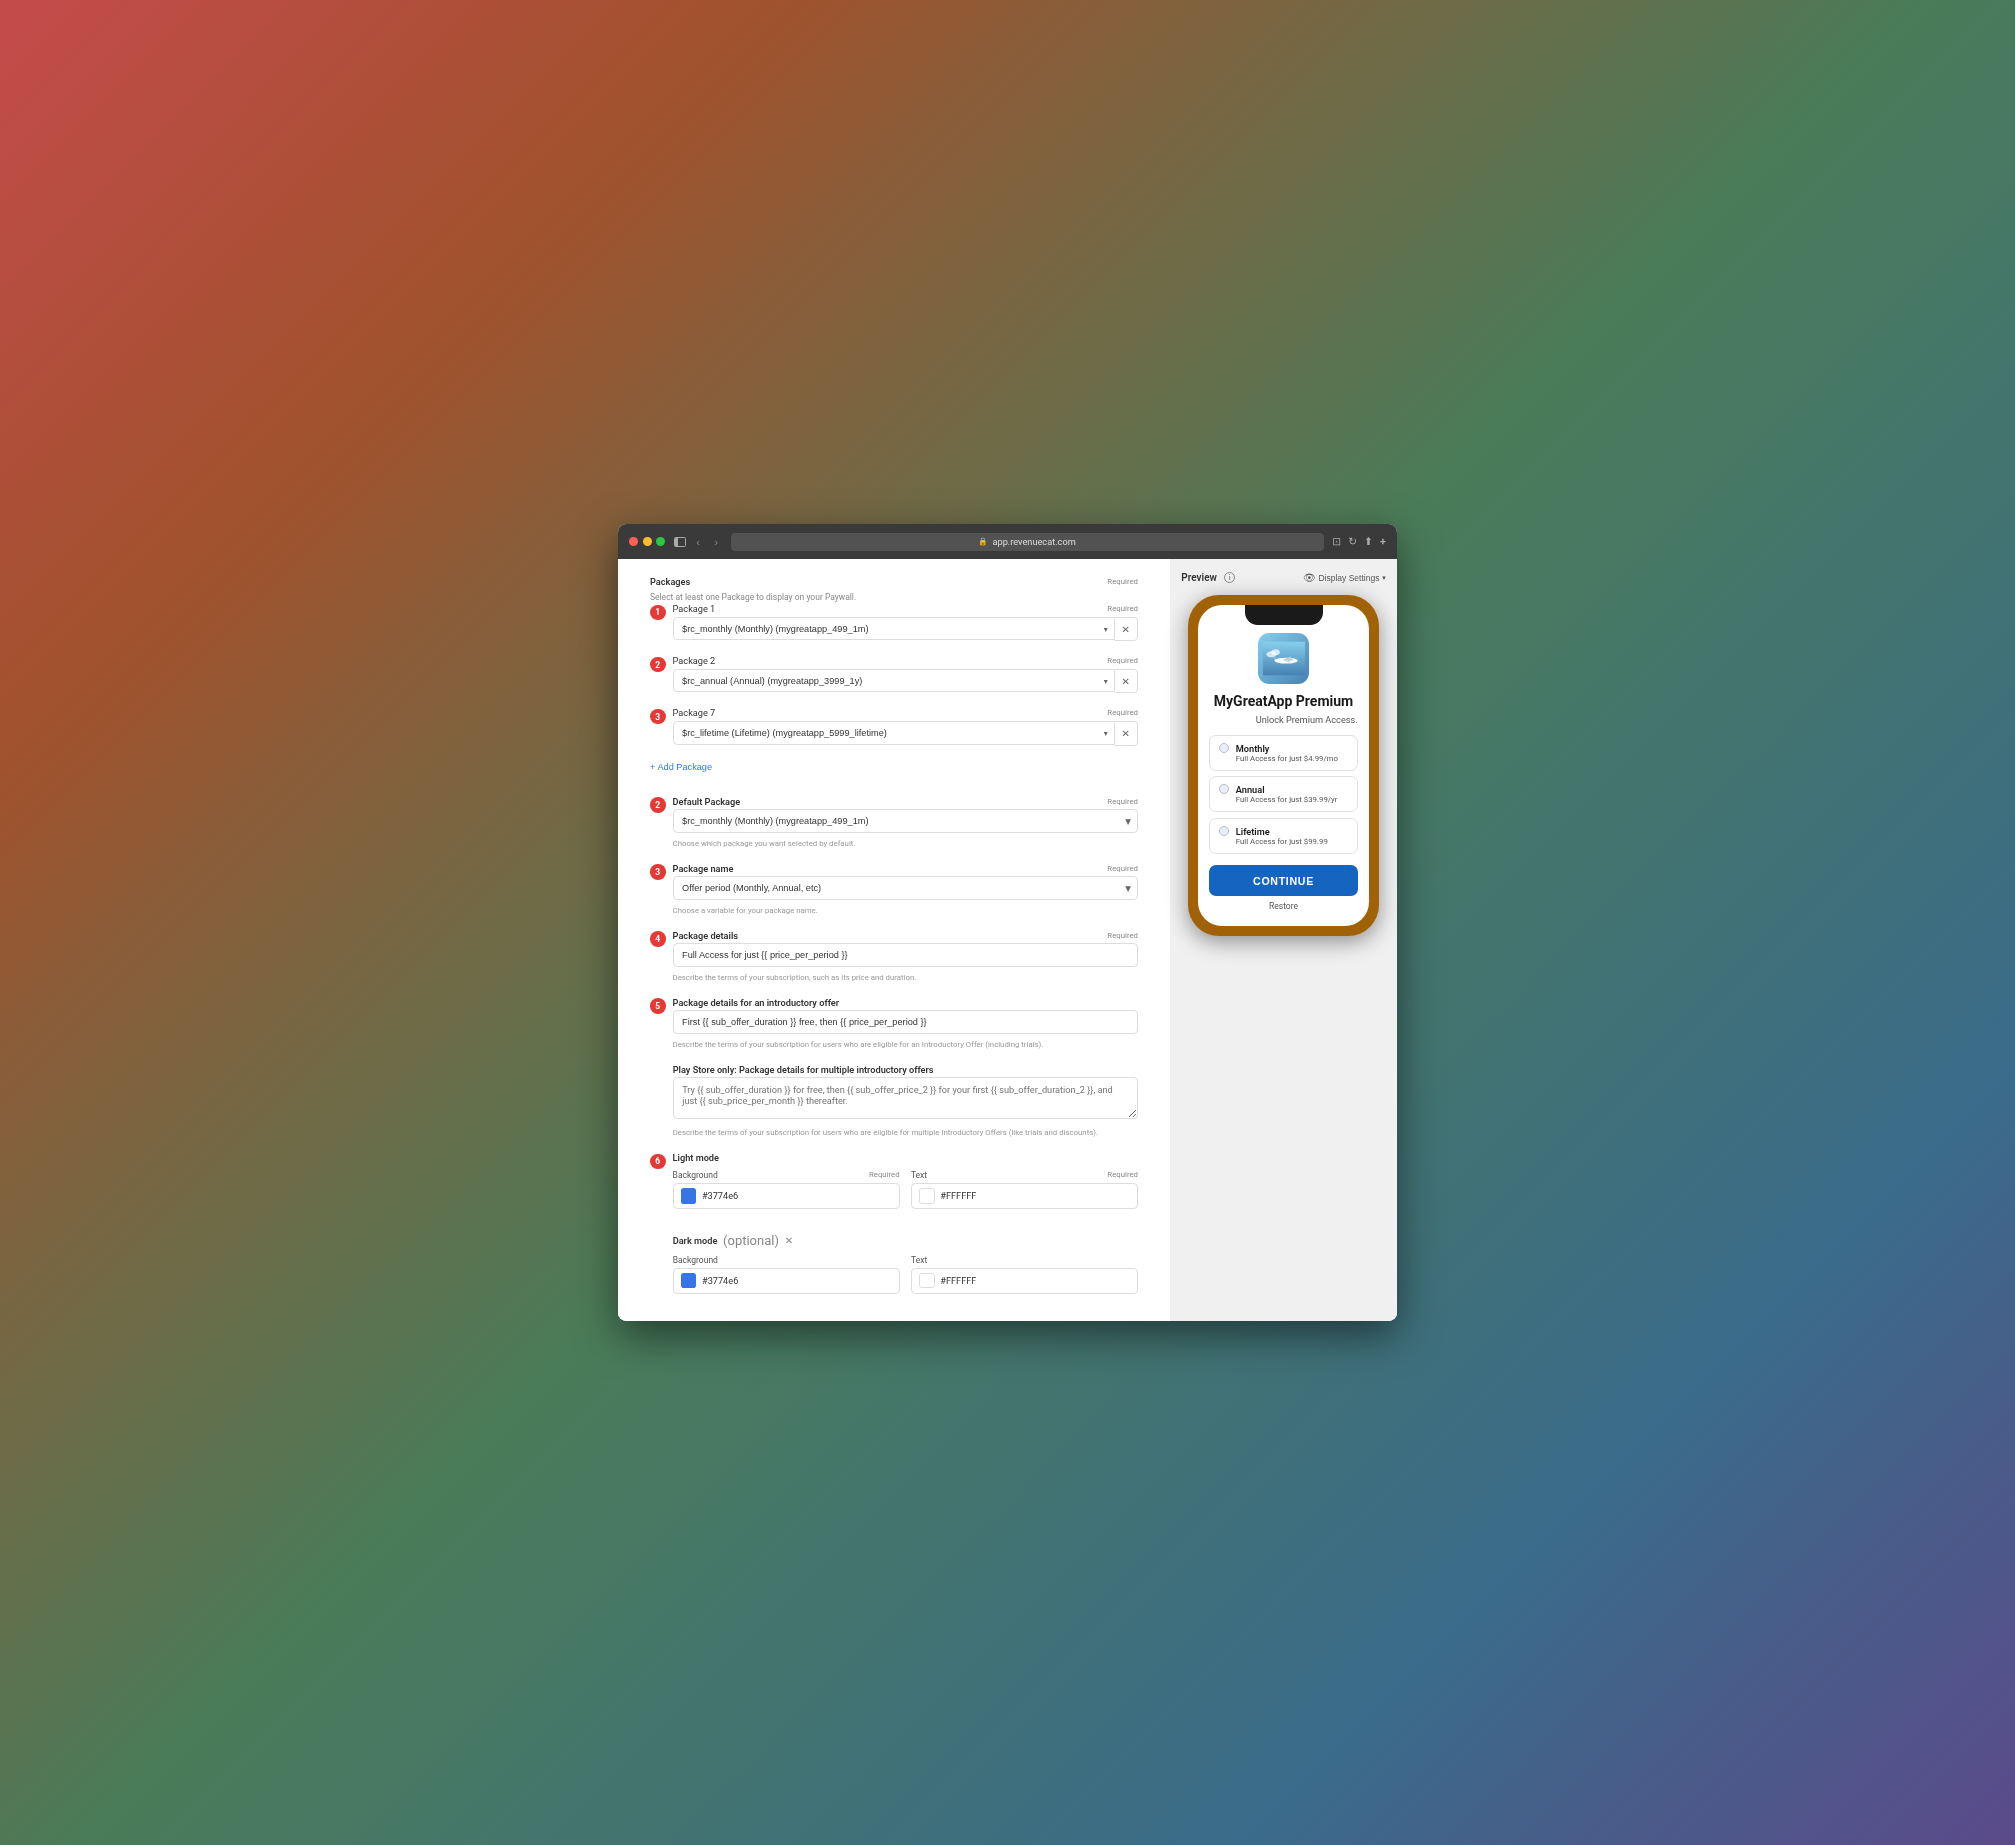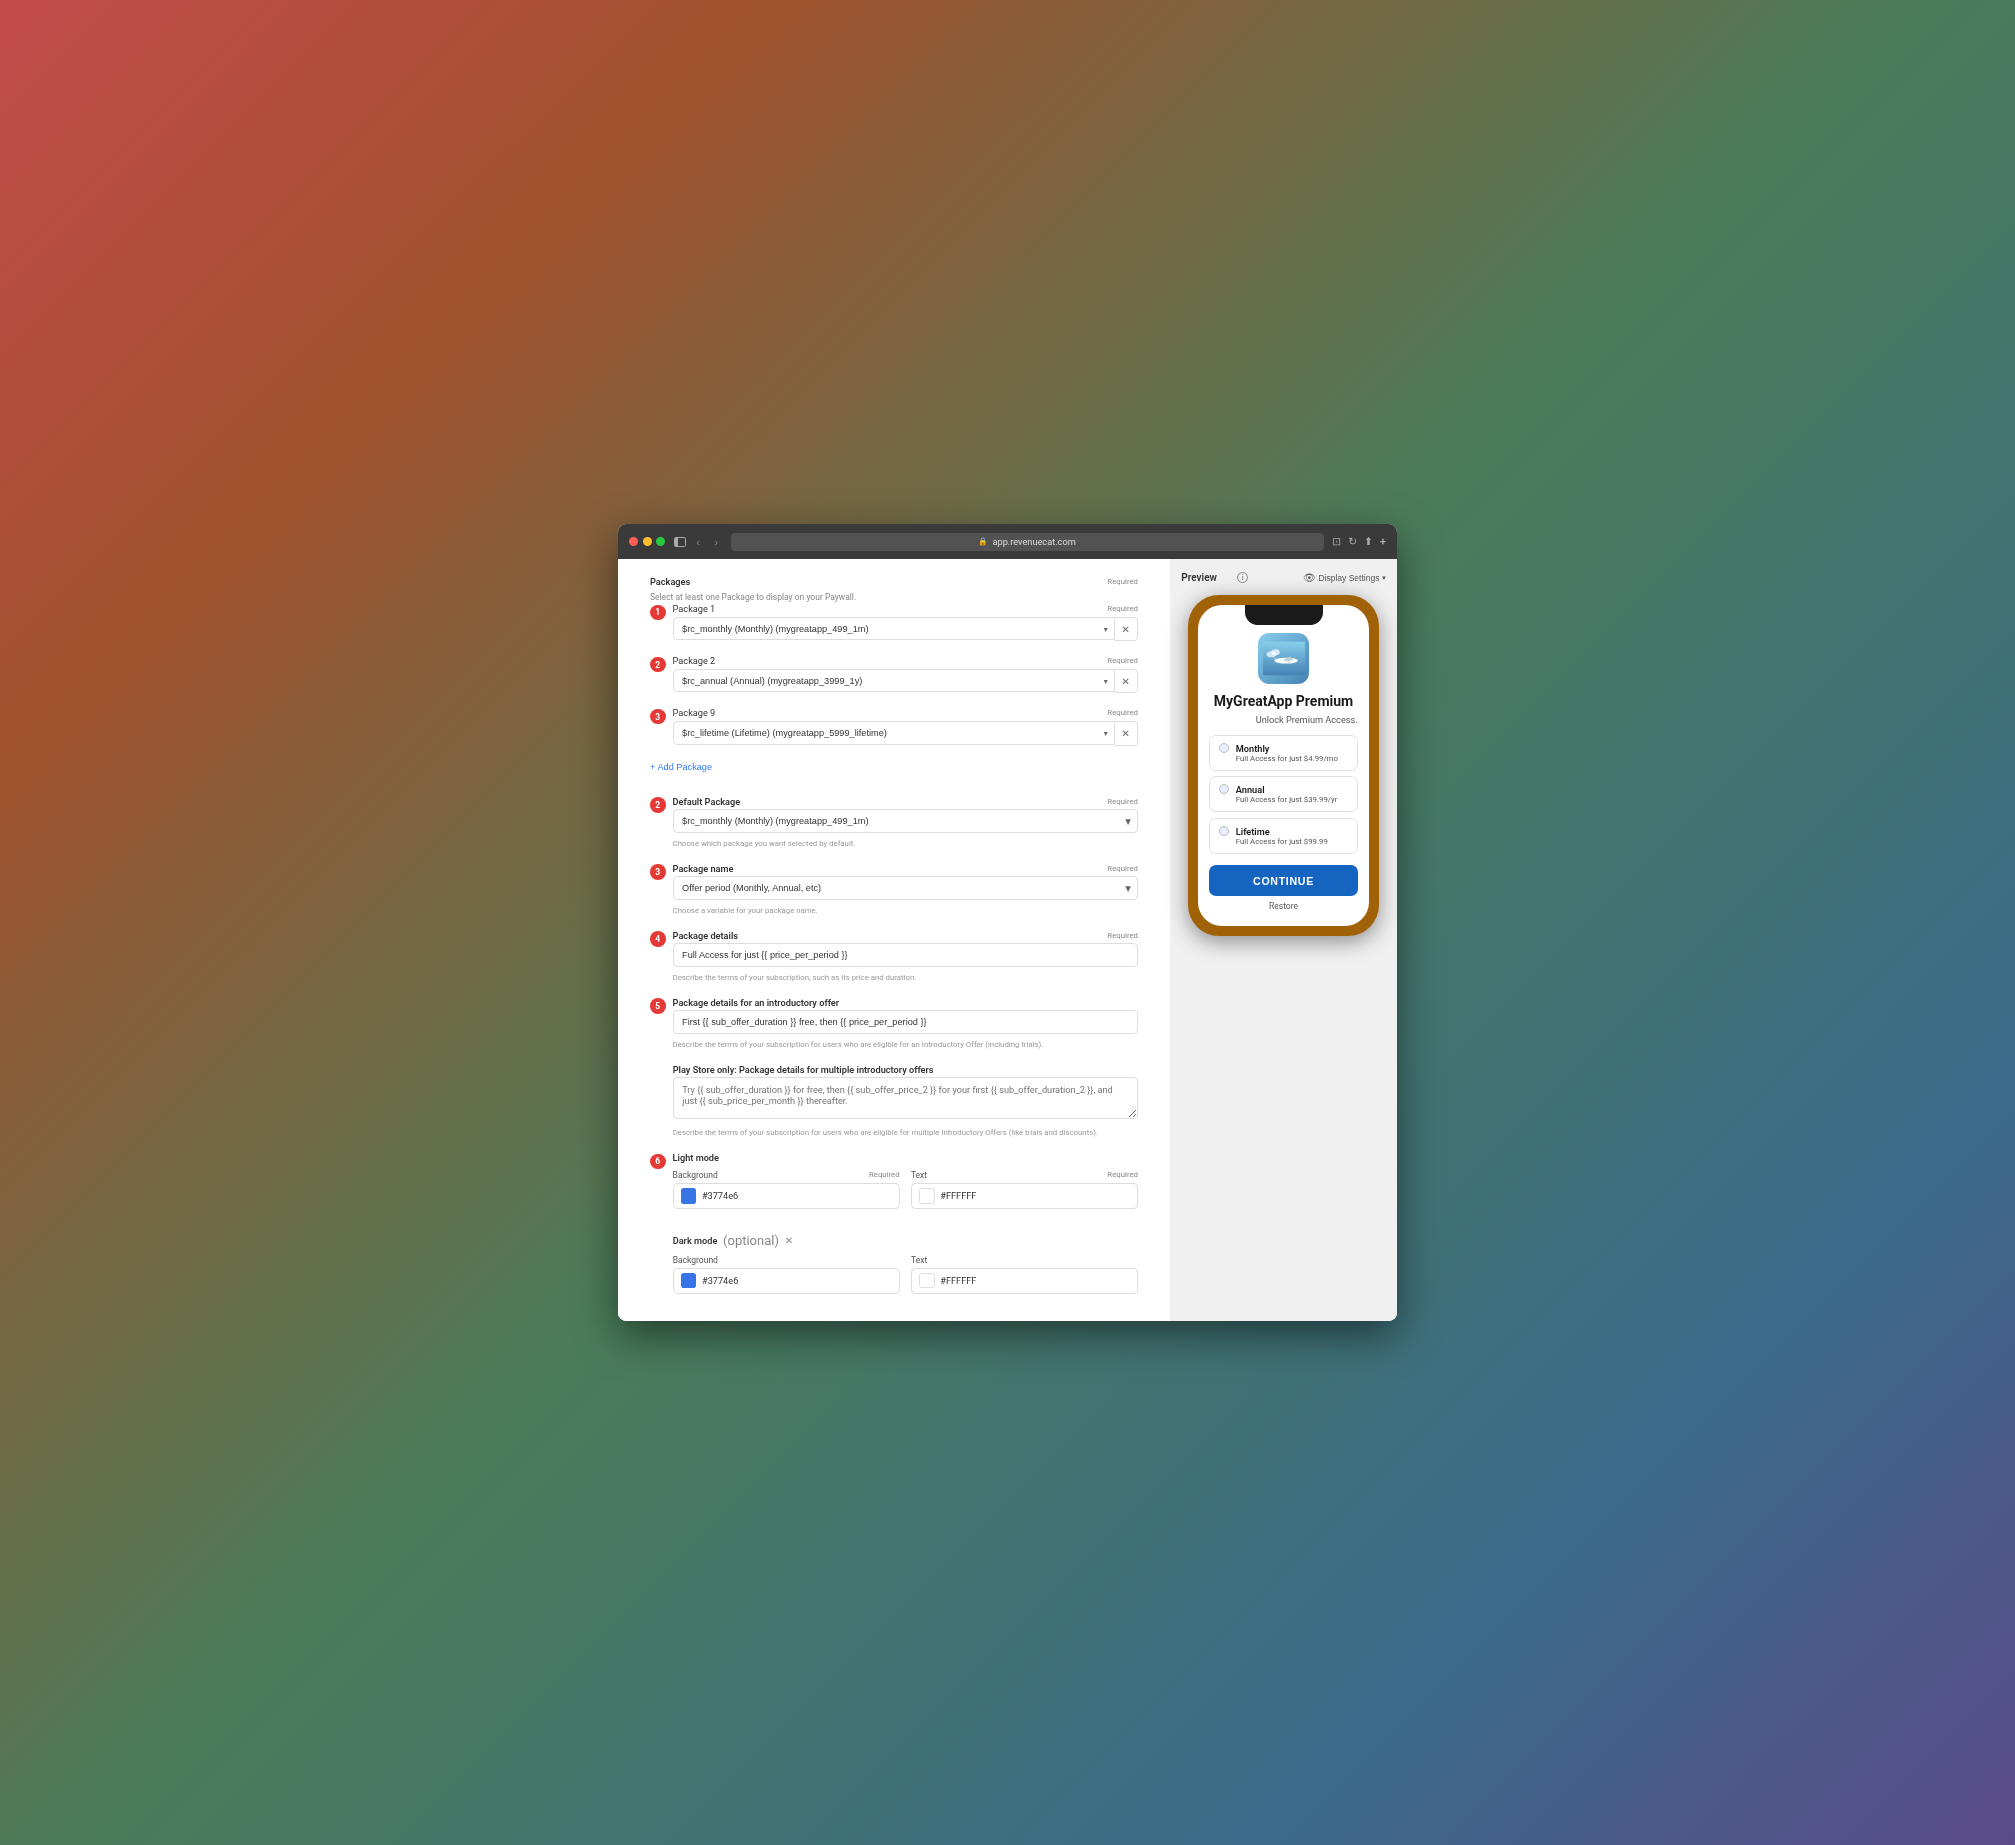--- a/index.html
+++ b/index.html
@@ -288,21 +288,21 @@
       justify-content: space-between;
       align-items: center;
       margin-bottom: 11.3px;
     }
     .preview-title {
       font-size: 10px;
       font-weight: 600;
       color: #333;
       display: flex;
       align-items: center;
-      gap: 20px;
+      gap: 7px;
     }
     .preview-info-icon {
       width: 11.3px;
       height: 11.3px;
       border-radius: 50%;
       border: 1.1px solid #888;
       display: inline-flex;
       align-items: center;
       justify-content: center;
       font-size: 7px;
@@ -556,21 +556,21 @@
               <button class="remove-btn">✕</button>
             </div>
           </div>
         </div>
 
         
         <div class="step-row">
           <div class="step-number" style="background:#e53935;">3</div>
           <div class="step-content">
             <div class="package-label-row">
-              <span class="package-label">Package 9</span>
+              <span class="package-label">Package 7</span>
               <span class="required-badge">Required</span>
             </div>
             <div class="split-select">
               <div class="split-select-wrapper">
                 <select><option>$rc_lifetime (Lifetime) (mygreatapp_5999_lifetime)</option></select>
               </div>
               <button class="remove-btn">✕</button>
             </div>
           </div>
         </div>

